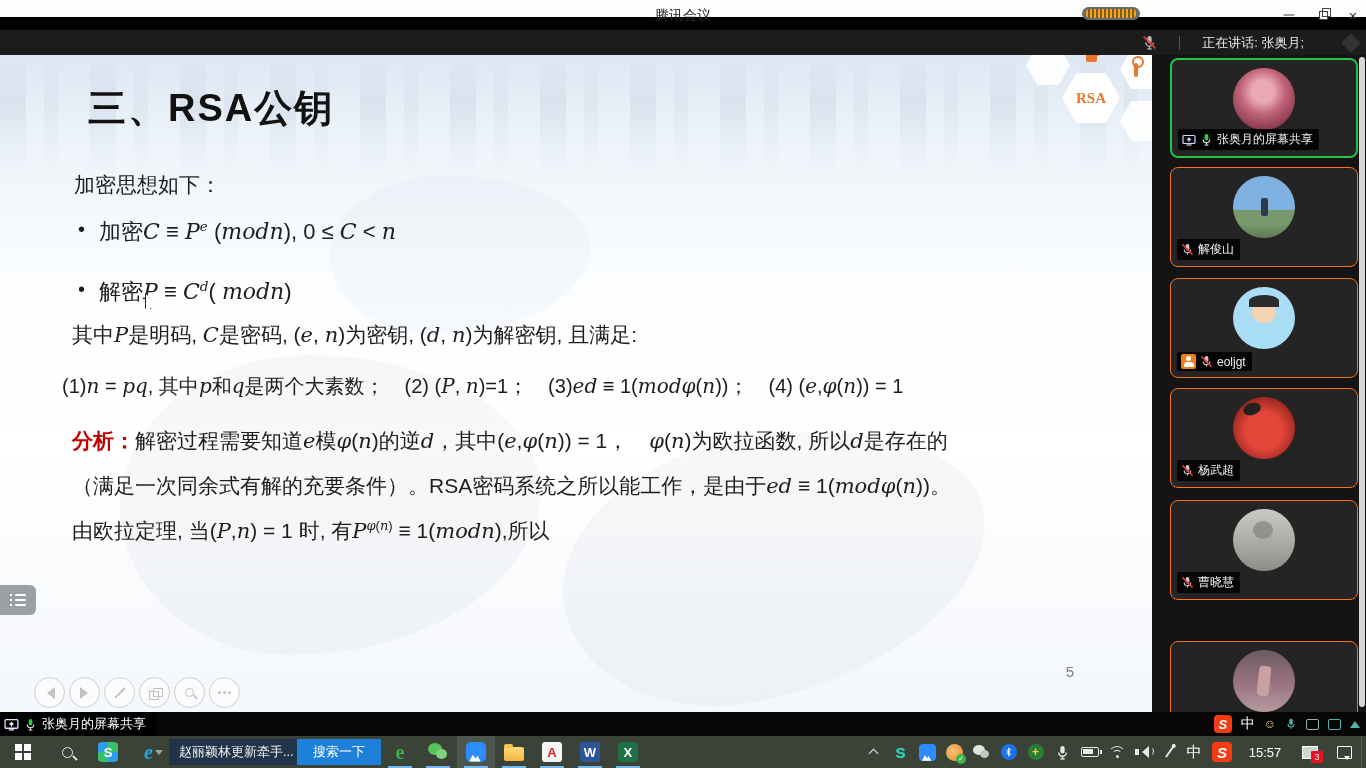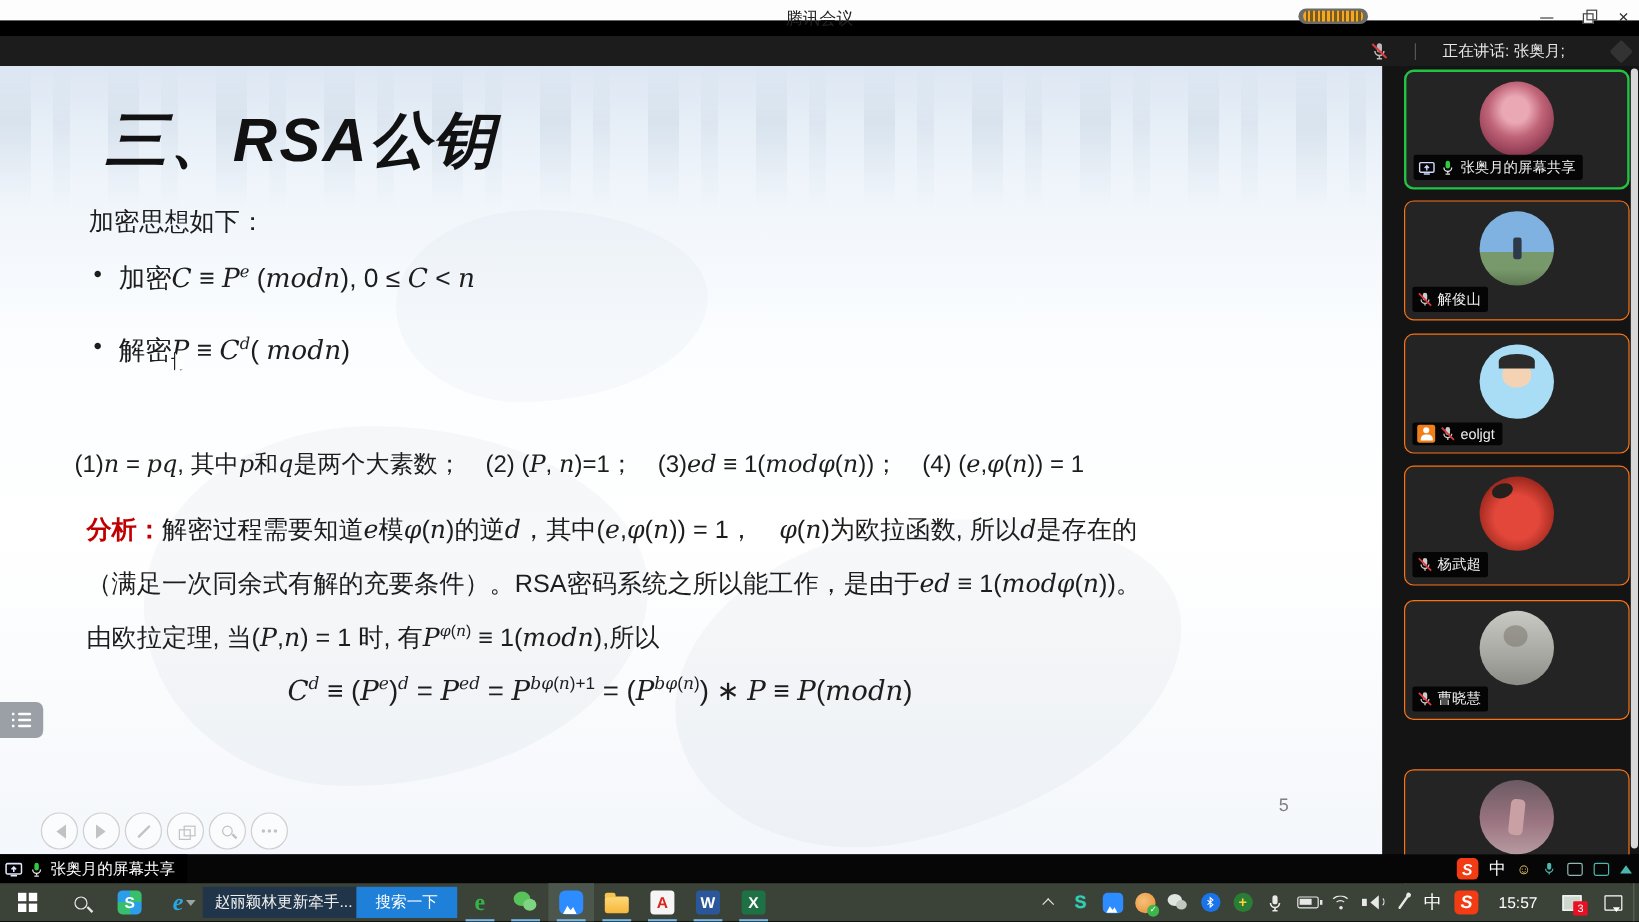--- a/index.html
+++ b/index.html
@@ -36,21 +36,21 @@
     background:linear-gradient(180deg,#dde7f3 0%, #eef4fa 14%, #fbfdff 34%, #ffffff 60%, #f4f7fb 100%); }
   #skyline { position:absolute; left:0; top:0; width:100%; height:120px; opacity:.18;
     background:repeating-linear-gradient(90deg, #9fb4c8 0 26px, transparent 26px 44px, #b6c6d6 44px 58px, transparent 58px 90px);
     -webkit-mask-image:linear-gradient(180deg,transparent 0%, #000 40%, transparent 100%);
             mask-image:linear-gradient(180deg,transparent 0%, #000 40%, transparent 100%); }
   .blob { position:absolute; background:#aebdc9; opacity:.10; border-radius:45% 55% 60% 40%/50% 45% 55% 50%; }
   #blob1 { left:120px; top:300px; width:420px; height:300px; }
   #blob2 { left:560px; top:380px; width:430px; height:260px; transform:rotate(-12deg); }
   #blob3 { left:330px; top:120px; width:260px; height:160px; opacity:.07; }
 
-  #slide-title { position:absolute; left:88px; top:28px; font-size:51px; font-weight:700; color:#111; letter-spacing:2px;font-style:italic; }
+  #slide-title { position:absolute; left:88px; top:28px; font-size:38px; font-weight:700; color:#111; letter-spacing:2px; }
   .bodyline { position:absolute; color:#1d1d1d; white-space:nowrap; }
   .mathline i { font-family:"DejaVu Serif", serif; font-style:italic; }
   .mathline sup { font-size:.62em; vertical-align:super; line-height:0; }
   #intro   { left:74px;  top:116px; font-size:21px; }
   .bullet-row { display:flex; align-items:flex-start; }
   .bullet-dot { font-size:20px; margin-right:14px; line-height:1.2; }
   #bullet1 { left:78px; top:162px; font-size:22px; }
   #bullet2 { left:78px; top:222px; font-size:22px; }
   #where   { left:72px; top:266px; font-size:21px; }
   #conds   { left:62px; top:318px; font-size:20px; }
@@ -264,31 +264,41 @@
 
     <div class="bodyline bullet-row" id="bullet1">
       <span class="bullet-dot">•</span>
       <span class="mathline">加密<i>C</i> ≡ <i>P</i><sup><i>e</i></sup> (<i>modn</i>), 0 ≤ <i>C</i> &lt; <i>n</i></span>
     </div>
     <div class="bodyline bullet-row" id="bullet2">
       <span class="bullet-dot">•</span>
       <span class="mathline">解密<i>P</i> ≡ <i>C</i><sup><i>d</i></sup>( <i>modn</i>)</span>
     </div>
 
+    <div class="bodyline mathline" id="where">其中<i>P</i>是明码, <i>C</i>是密码, (<i>e</i>, <i>n</i>)为密钥, (<i>d</i>, <i>n</i>)为解密钥, 且满足:</div>
     <div class="bodyline mathline" id="conds">(1)<i>n</i> = <i>pq</i>, 其中<i>p</i>和<i>q</i>是两个大素数；　(2) (<i>P</i>, <i>n</i>)=1；　(3)<i>ed</i> ≡ 1(<i>modφ</i>(<i>n</i>))；　(4) (<i>e</i>,<i>φ</i>(<i>n</i>)) = 1</div>
 
     <div class="bodyline mathline" id="ana1">
       <span class="red-label">分析：</span><span>解密过程需要知道<i>e</i>模<i>φ</i>(<i>n</i>)的逆<i>d</i>，其中(<i>e</i>,<i>φ</i>(<i>n</i>)) = 1，　<i>φ</i>(<i>n</i>)为欧拉函数, 所以<i>d</i>是存在的</span>
     </div>
     <div class="bodyline mathline" id="ana2">（满足一次同余式有解的充要条件）。RSA密码系统之所以能工作，是由于<i>ed</i> ≡ 1(<i>modφ</i>(<i>n</i>))。</div>
     <div class="bodyline mathline" id="ana3">由欧拉定理, 当(<i>P</i>,<i>n</i>) = 1 时, 有<i>P</i><sup><i>φ</i>(<i>n</i>)</sup> ≡ 1(<i>modn</i>),所以</div>
-    <div class="bodyline mathline" id="formula"><i>C</i><sup><i>d</i></sup> ≡ (<i>P</i><sup><i>e</i></sup>)<sup><i>d</i></sup> = <i>P</i><sup><i>ed</i></sup> = <i>P</i><sup><i>bφ</i>(<i>n</i>)+1</sup> = (<i>P</i><sup><i>bφ</i>(<i>n</i>)</sup>) ∗ <i>P</i> ≡  <i>P</i>(<i>modn</i>)</div>
 
     <div id="page-num">5</div>
 
+    <div id="rsa-art">
+      <div class="hex" id="hex-tl"></div>
+      <div class="hex" id="hex-tr"></div>
+      <div class="hex" id="hex-br"></div>
+      <div class="hex" id="hex-main">
+          <span>RSA</span>
+        </div>
+      <div class="mini-lock"></div>
+      <div class="mini-key"></div>
+    </div>
 
     <div id="left-tab">
       <div class="lines">
           <div></div>
           <div></div>
           <div></div>
         </div>
     </div>
 
     <div id="slide-toolbar">

